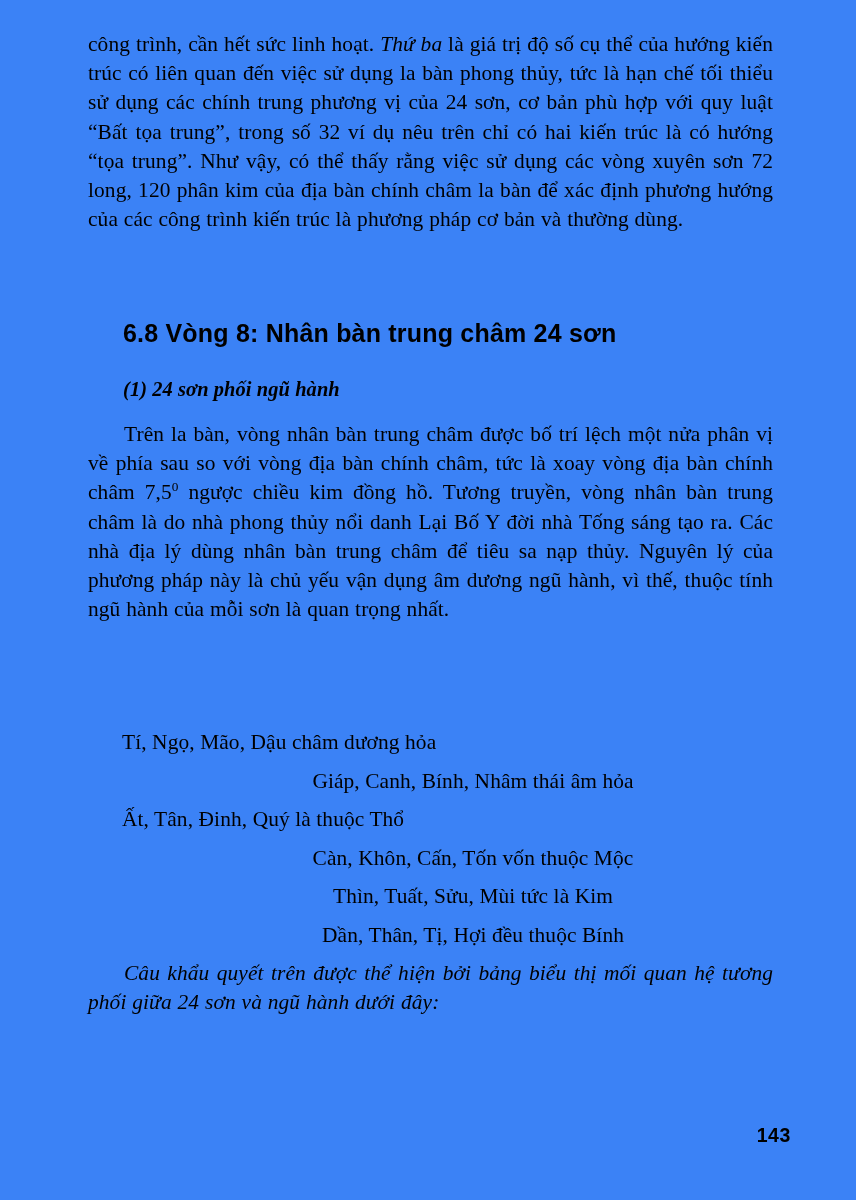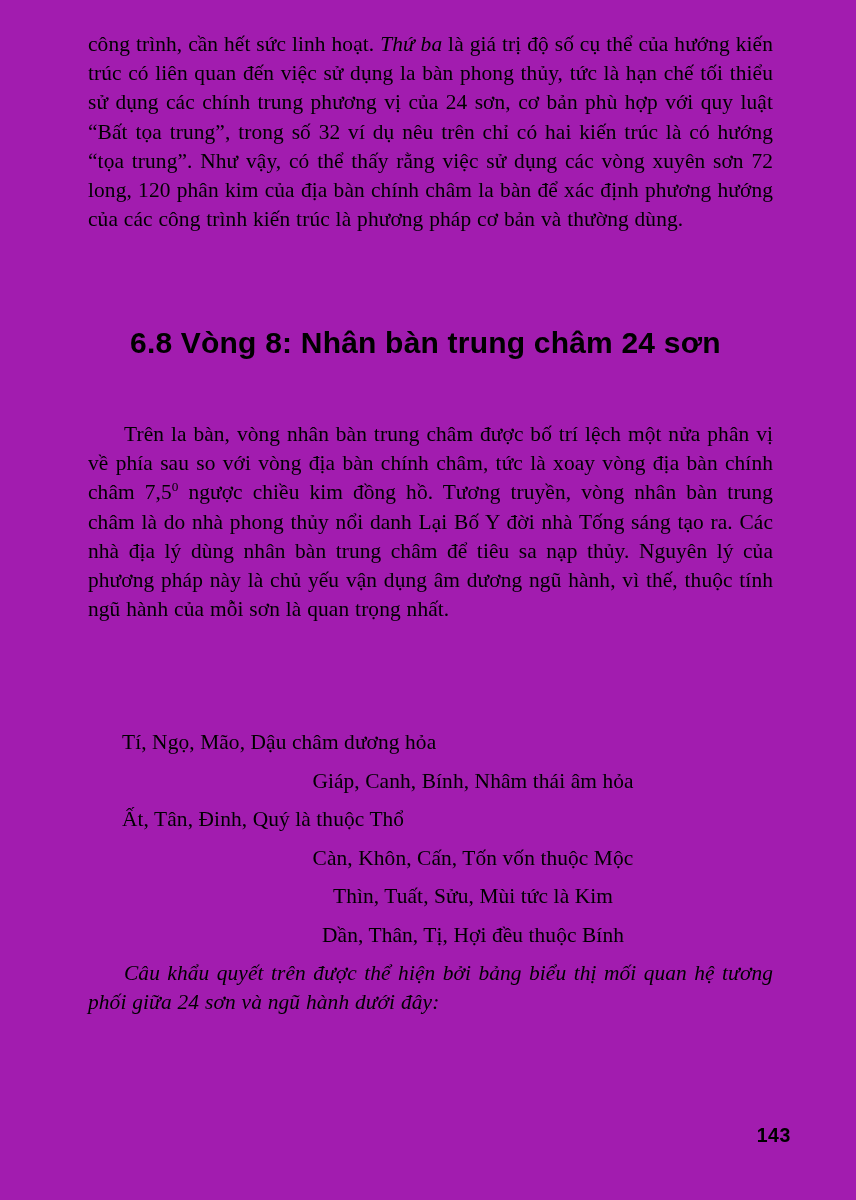--- a/index.html
+++ b/index.html
@@ -13,21 +13,21 @@
     height: 1200px;
     position: relative;
     overflow: hidden;
     font-family: "Liberation Serif", "DejaVu Serif", serif;
     color: #000000;
   }
 
   .page {
     position: absolute;
     inset: 0;
-    background: #a21caf;
+    background: #3b82f6;
   }
 
   
   .text-column {
     position: absolute;
     left: 88px;
     top: 30px;
     width: 685px;
   }
 
@@ -55,23 +55,23 @@
   sup.deg {
     font-size: 0.62em;
     vertical-align: super;
     line-height: 0;
   }
 
   h2.section-heading {
     position: absolute;
     left: 123px;
     top: 319px;
-    margin: 7px;
+    margin: 0;
     font-family: "Liberation Sans", "DejaVu Sans", sans-serif;
-    font-size: 30px;
+    font-size: 25px;
     font-weight: bold;
     letter-spacing: 0.2px;
     white-space: nowrap;
   }
 
   h3.sub-heading {
     position: absolute;
     left: 123px;
     top: 378px;
     margin: 0;
@@ -138,20 +138,21 @@
 <body>
 
 <div class="page">
 
   <div class="text-column">
     <p class="body-par continued"><span>công trình, cần hết sức linh hoạt. </span><span class="ital">Thứ ba</span><span> là giá trị độ số cụ thể của hướng kiến trúc có liên quan đến việc sử dụng la bàn phong thủy, tức là hạn chế tối thiểu sử dụng các chính trung phương vị của 24 sơn, cơ bản phù hợp với quy luật “Bất tọa trung”, trong số 32 ví dụ nêu trên chỉ có hai kiến trúc là có hướng “tọa trung”. Như vậy, có thể thấy rằng việc sử dụng các vòng xuyên sơn 72 long, 120 phân kim của địa bàn chính châm la bàn để xác định phương hướng của các công trình kiến trúc là phương pháp cơ bản và thường dùng.</span></p>
   </div>
 
   <h2 class="section-heading">6.8 Vòng 8: Nhân bàn trung châm 24 sơn</h2>
 
+  <h3 class="sub-heading">(1) 24 sơn phối ngũ hành</h3>
 
   <div class="body-block-2">
     <p class="body-par indented"><span>Trên la bàn, vòng nhân bàn trung châm được bố trí lệch một nửa phân vị về phía sau so với vòng địa bàn chính châm, tức là xoay vòng địa bàn chính châm 7,5</span><sup class="deg">0</sup><span> ngược chiều kim đồng hồ. Tương truyền, vòng nhân bàn trung châm là do nhà phong thủy nổi danh Lại Bố Y đời nhà Tống sáng tạo ra. Các nhà địa lý dùng nhân bàn trung châm để tiêu sa nạp thủy. Nguyên lý của phương pháp này là chủ yếu vận dụng âm dương ngũ hành, vì thế, thuộc tính ngũ hành của mỗi sơn là quan trọng nhất.</span></p>
   </div>
 
 
   <div class="verse-block">
     <p class="verse-line lvl1">Tí, Ngọ, Mão, Dậu châm dương hỏa</p>
     <p class="verse-line lvl2">Giáp, Canh, Bính, Nhâm thái âm hỏa</p>
     <p class="verse-line lvl1">Ất, Tân, Đinh, Quý là thuộc Thổ</p>

